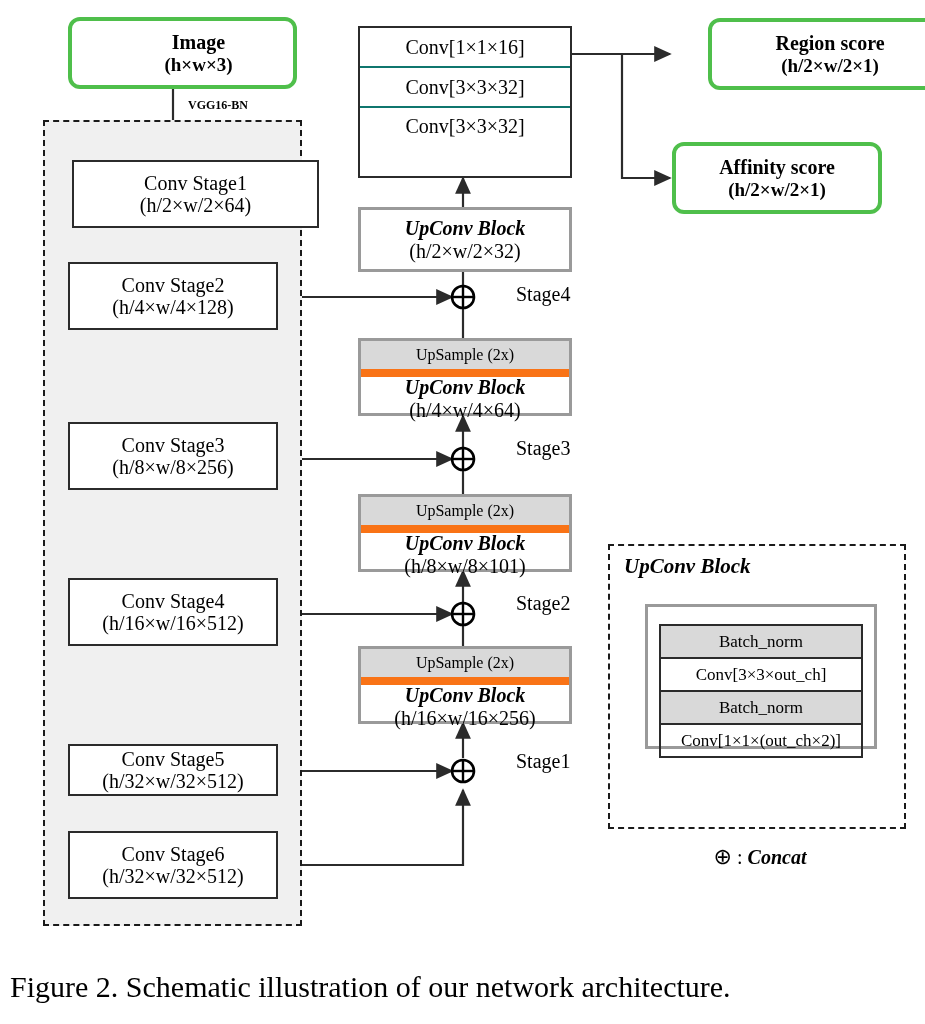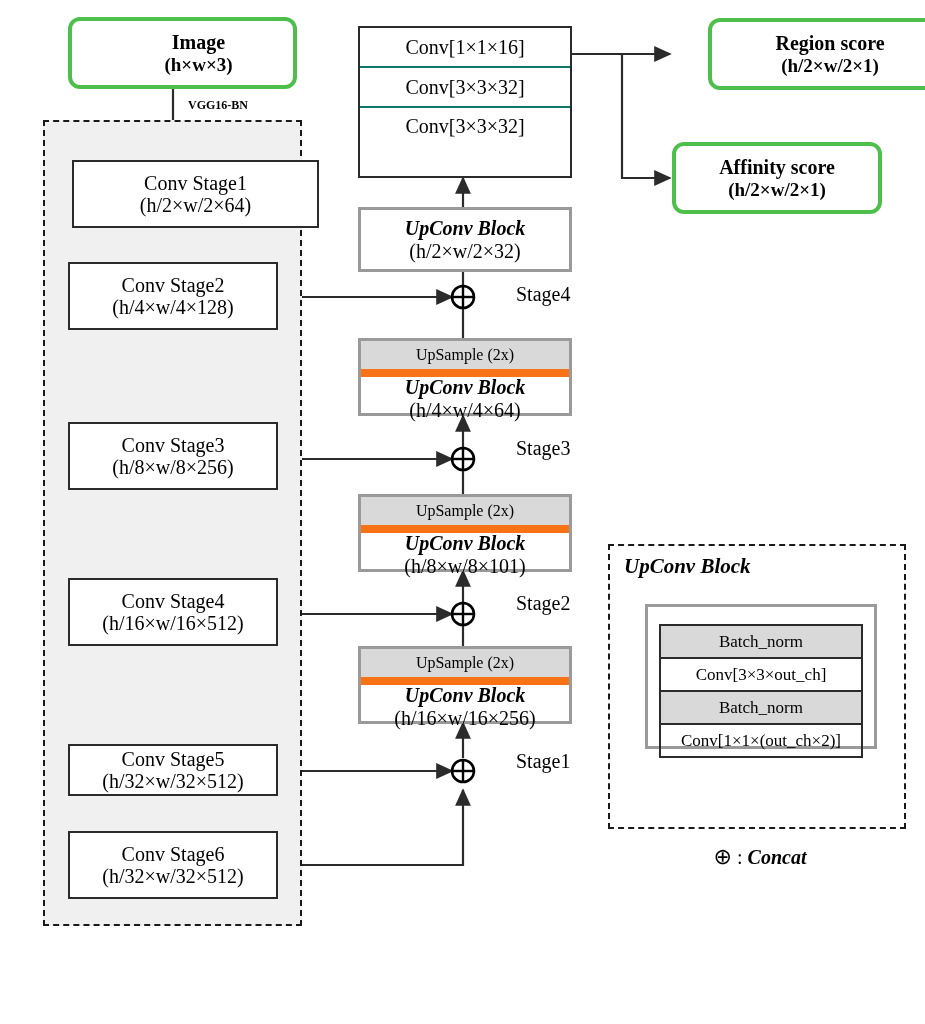--- a/index.html
+++ b/index.html
@@ -235,14 +235,15 @@
     <div class="lrow shade" style="height:31px;">Batch_norm</div>
     <div class="lrow" style="height:31px;">Conv[1×1×(out_ch×2)]</div>
   </div>
 
   <div class="abs concatlegend" style="left:700px;top:842px;width:120px;height:30px;">
     <span style="font-size:22px;">⊕</span>
     <span style="margin:0 5px;">:</span>
     <span class="cw">Concat</span>
   </div>
 
+  <div class="abs caption" style="left:10px;top:970px;">Figure 2. Schematic illustration of our network architecture.</div>
 
 </div>
 
 </body></html>

